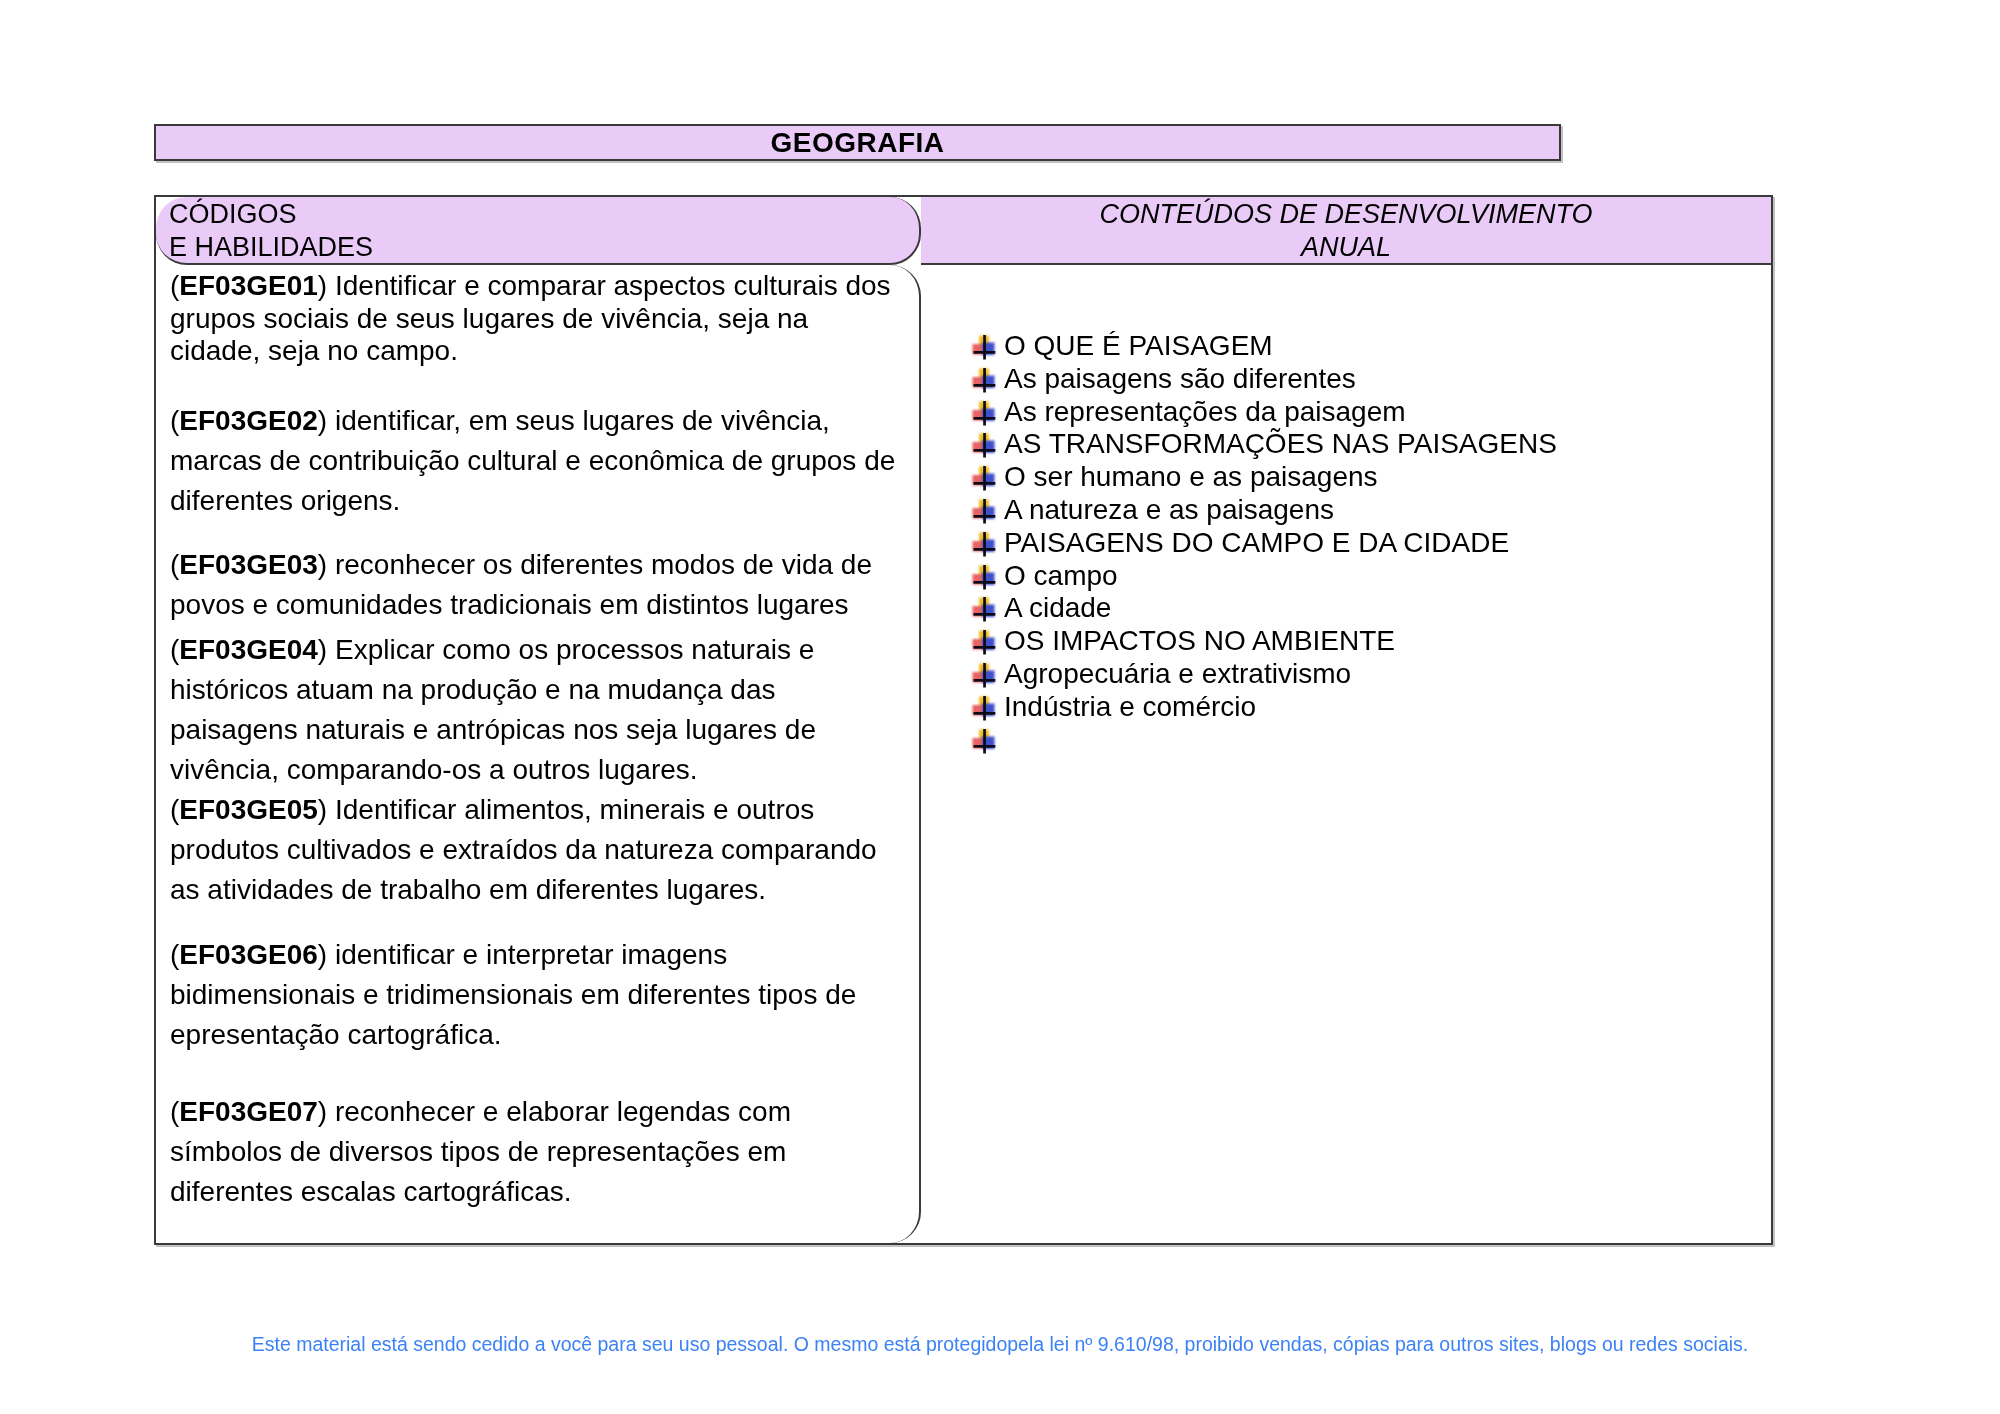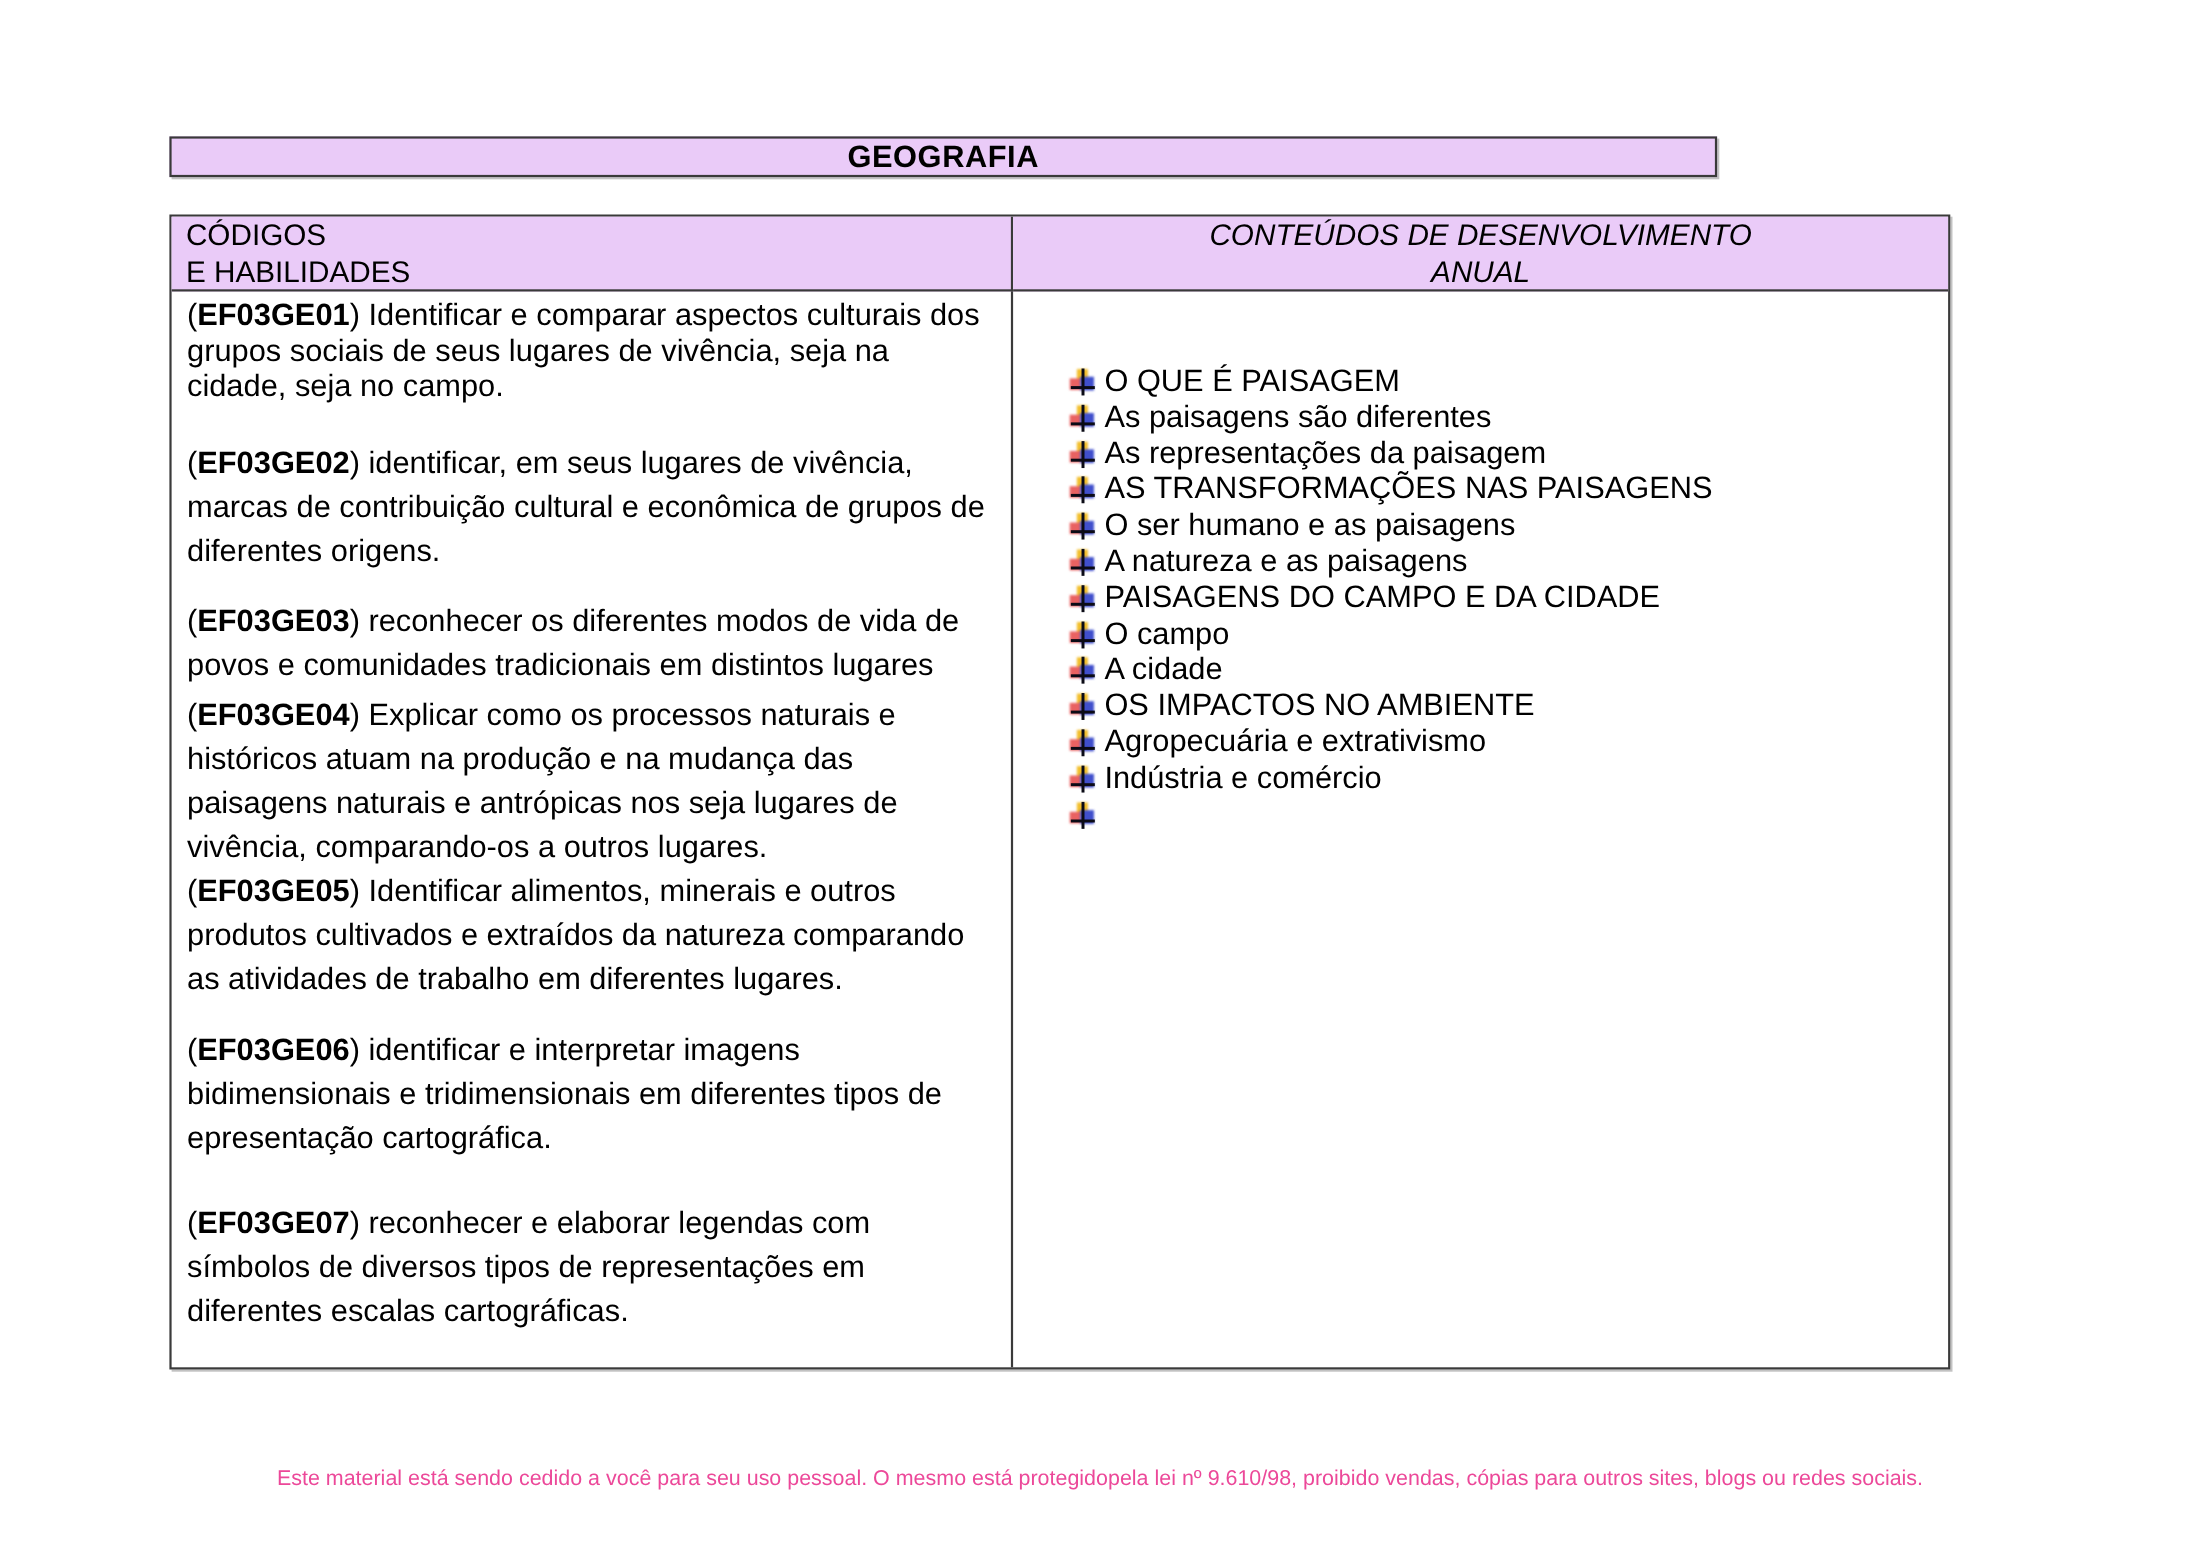--- a/index.html
+++ b/index.html
@@ -33,21 +33,21 @@
     width: 1619px; height: 1050px;
     box-sizing: border-box;
     border: 2px solid var(--border, #3a3a3a);
     box-shadow: 2px 2px 0 rgba(120,120,120,.45);
     display: grid;
     grid-template-columns: 765px 1fr;
     grid-template-rows: 68px 1fr;
     background: #fff;
   }
   .cell { box-sizing: border-box; overflow: hidden; }
-  .left-col { border-right: 2px solid var(--border, #3a3a3a); }
+  .left-col { border-right: 2px solid var(--border, #3a3a3a); border-radius: 31px; }
   .header-cell {
     background: var(--header-fill, #EACBF8);
     border-bottom: 2px solid var(--border, #3a3a3a);
     font-size: 27px; line-height: 33px;
   }
   .skills-header  { padding: 1px 10px 0 13px; text-align: left; }
   .contents-header{ padding: 1px 0 16px 0; text-align: center; font-style: italic; }
 
   
   .skills-cell { padding: 5px 22px 0 14px; font-size: 28px; }
@@ -72,21 +72,21 @@
   .br { fill: var(--bullet-red, #E96262); }
   .bb { fill: var(--bullet-blue, #4150CC); }
   .bk { fill: var(--bullet-cross, #0B0B16); }
 
   
   .footer {
     position: absolute;
     left: 0; top: 1331px; width: 2000px;
     text-align: center;
     font-size: 19.5px; line-height: 26px;
-    color: #ec4899;
+    color: #3b82f6;
   }
 
   .svg-defs { position: absolute; width: 0; height: 0; }
 </style>
 </head>
 <body>
 
 <svg class="svg-defs" aria-hidden="true">
   <defs>
     <filter id="soft" x="-60%" y="-60%" width="220%" height="220%">

